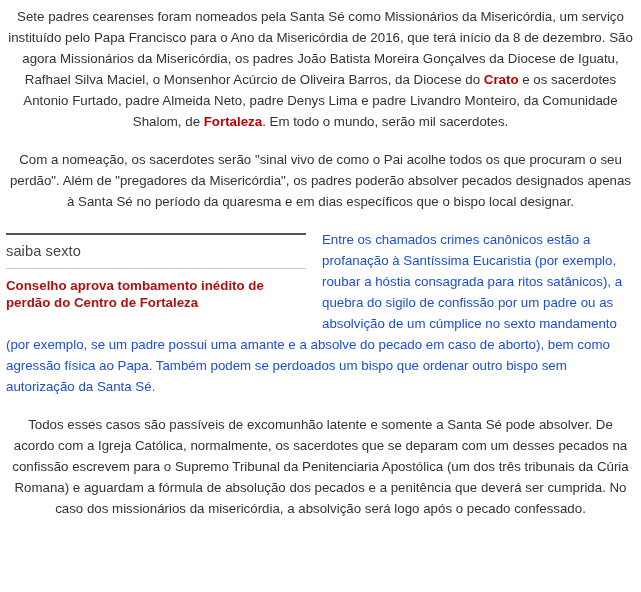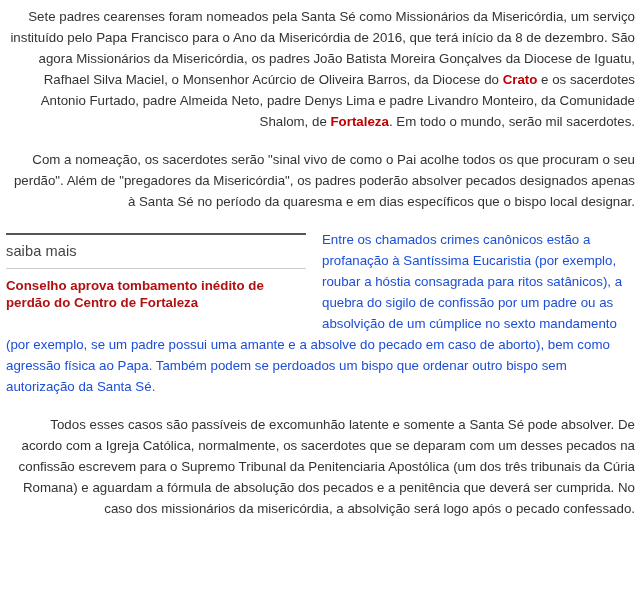--- a/index.html
+++ b/index.html
@@ -19,21 +19,21 @@
     width: 641px;
     height: 592px;
     box-sizing: border-box;
     padding: 4px 6px 0 6px;
   }
   p.body-text {
     font-size: 13.3px;
     line-height: 21px;
     color: #333333;
     margin: 0 0 17px 0;
-    text-align: right;
+    text-align: center;
   }
   p.body-text.first {
     margin-top: 2px;
   }
   .hl {
     color: #c00000;
     font-weight: bold;
   }
   .saibamais-block {
     float: left;
@@ -81,21 +81,21 @@
 
 <div class="page">
 
   <p class="body-text first"><span>Sete padres cearenses  foram nomeados pela Santa Sé como Missionários da Misericórdia, um serviço instituído pelo Papa Francisco para o Ano da Misericórdia de 2016, que terá início da 8 de dezembro. São agora Missionários da Misericórdia, os padres João Batista Moreira Gonçalves da Diocese de Iguatu, Rafhael Silva Maciel, o Monsenhor Acúrcio de Oliveira Barros, da Diocese do </span><span class="hl">Crato</span><span> e os sacerdotes Antonio Furtado, padre Almeida Neto, padre Denys Lima e padre Livandro Monteiro, da Comunidade Shalom, de </span><span class="hl">Fortaleza</span><span>. Em todo o mundo, serão mil sacerdotes.</span></p>
 
   <p class="body-text">Com a nomeação, os sacerdotes serão "sinal vivo de como o Pai acolhe todos os que procuram o seu perdão". Além de "pregadores da Misericórdia", os padres poderão absolver pecados designados apenas à Santa Sé no período da quaresma e em dias específicos que o bispo local designar.</p>
 
   <div class="clearfix">
     <div class="saibamais-block">
       <div class="saibamais-rule"></div>
-      <div class="saibamais-title">saiba mais</div>
+      <div class="saibamais-title">saiba sexto</div>
       <div class="saibamais-sep"></div>
       <a class="saibamais-link" href="#">Conselho aprova tombamento inédito de perdão do Centro de Fortaleza</a>
     </div>
 
     <p class="wrap-text">Entre os chamados crimes canônicos estão a profanação à Santíssima Eucaristia (por exemplo, roubar a hóstia consagrada para ritos satânicos), a quebra  do sigilo de confissão por um padre ou as absolvição de um cúmplice no sexto mandamento (por exemplo, se um padre possui uma amante e a absolve do pecado em caso de aborto), bem como agressão física ao Papa. Também podem se perdoados um bispo que ordenar outro bispo sem autorização da Santa Sé.</p>
   </div>
 
   <p class="body-text">Todos esses casos são passíveis de excomunhão latente e somente a Santa Sé pode absolver. De acordo com a Igreja Católica, normalmente, os sacerdotes que se deparam com um desses pecados na confissão escrevem para o Supremo Tribunal da Penitenciaria Apostólica (um dos três tribunais da Cúria Romana) e aguardam a fórmula de absolução dos pecados e a penitência que deverá ser cumprida. No caso dos missionários da misericórdia, a absolvição será logo após o pecado confessado.</p>
 
 </div>

